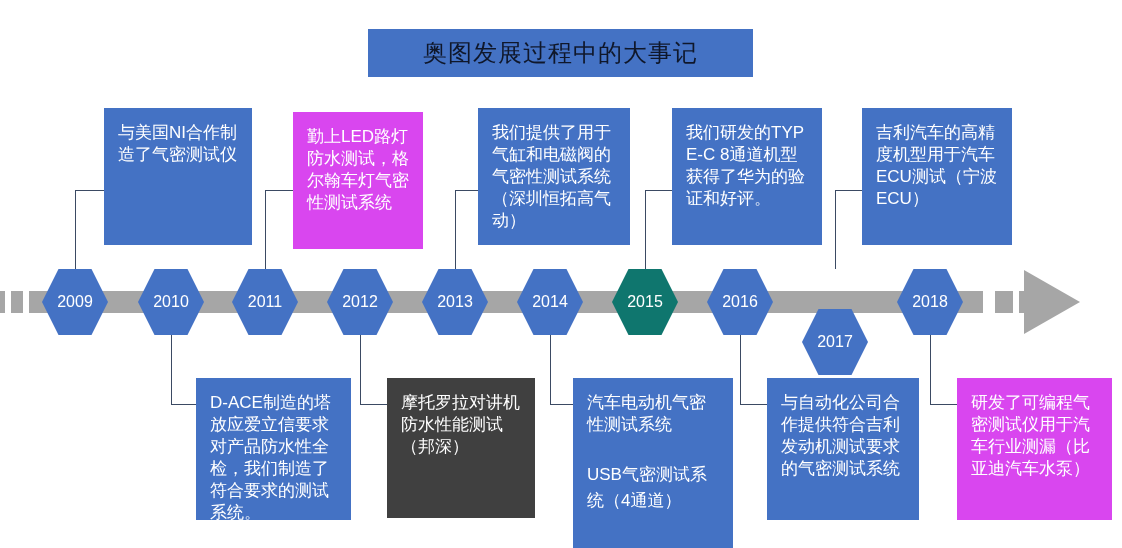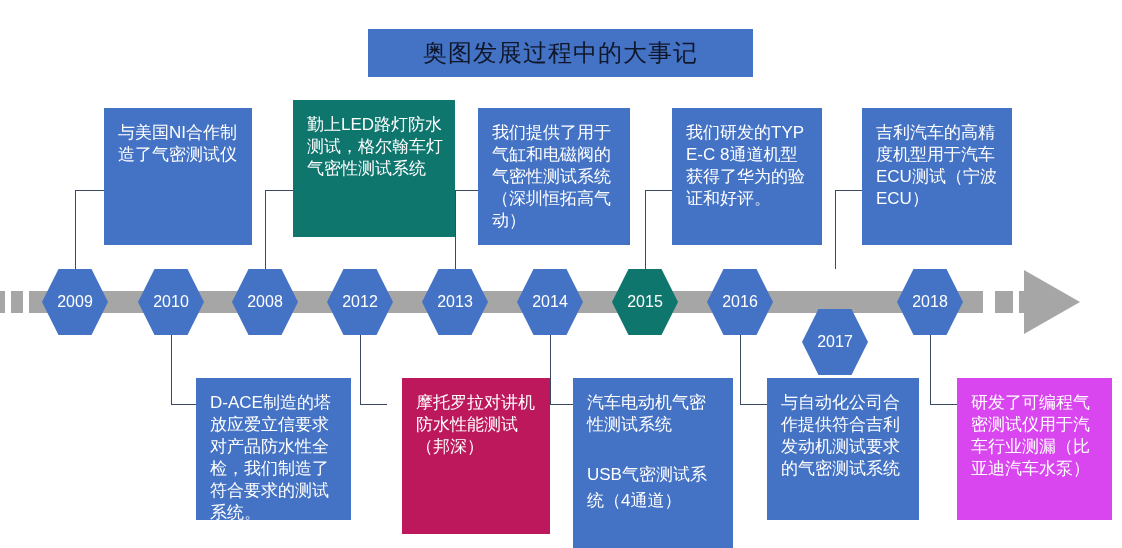--- a/index.html
+++ b/index.html
@@ -120,29 +120,29 @@
       <div class="conn-v" style="left: 171px; top: 335px; height: 69px;"></div>
       <div class="conn-h" style="left: 171px; top: 404px; width: 25px;"></div>
       <div class="ebox" style="left: 196px; top: 378px; width: 155px; height: 142px; background: rgb(68, 114, 196);">
         <span class="txt">D-ACE制造的塔放应爱立信要求对产品防水性全检，我们制造了符合要求的测试系统。</span>
       </div>
       <div class="hex" style="left: 138px; background: rgb(68, 114, 196);">
         <span class="y">2010</span>
       </div>
       <div class="conn-v" style="left: 265px; top: 190px; height: 79px;"></div>
       <div class="conn-h" style="left: 265px; top: 190px; width: 28px;"></div>
-      <div class="ebox" style="left: 293px; top: 100px; width: 162px; height: 137px; background: #0f766e;">
+      <div class="ebox" style="left: 293px; top: 112px; width: 130px; height: 137px; background: #d946ef;">
         <span class="txt">勤上LED路灯防水测试，格尔翰车灯气密性测试系统</span>
       </div>
       <div class="hex" style="left: 232px; background: rgb(68, 114, 196);">
-        <span class="y">2008</span>
+        <span class="y">2011</span>
       </div>
       <div class="conn-v" style="left: 360px; top: 335px; height: 69px;"></div>
       <div class="conn-h" style="left: 360px; top: 404px; width: 27px;"></div>
-      <div class="ebox" style="left: 387px; top: 378px; width: 148px; height: 156px; background: #be185d; margin-left: 15px;">
+      <div class="ebox" style="left: 387px; top: 378px; width: 148px; height: 140px; background: #404040;">
         <span class="txt">摩托罗拉对讲机防水性能测试（邦深）</span>
       </div>
       <div class="hex" style="left: 327px; background: rgb(68, 114, 196);">
         <span class="y">2012</span>
       </div>
       <div class="conn-v" style="left: 455px; top: 190px; height: 79px;"></div>
       <div class="conn-h" style="left: 455px; top: 190px; width: 23px;"></div>
       <div class="ebox" style="left: 478px; top: 108px; width: 152px; height: 137px; background: rgb(68, 114, 196);">
         <span class="txt">我们提供了用于气缸和电磁阀的气密性测试系统（深圳恒拓高气动）</span>
       </div>

